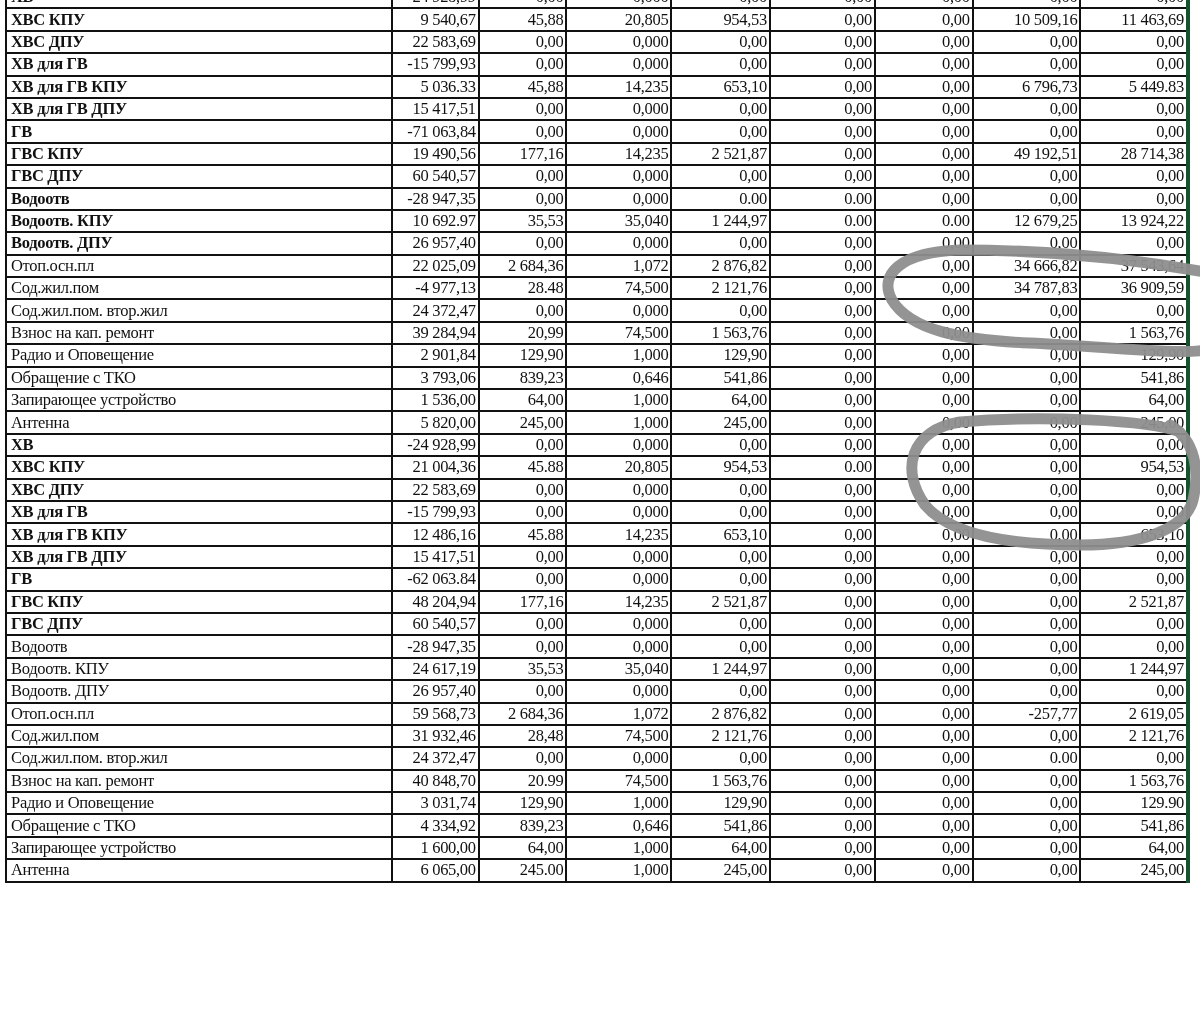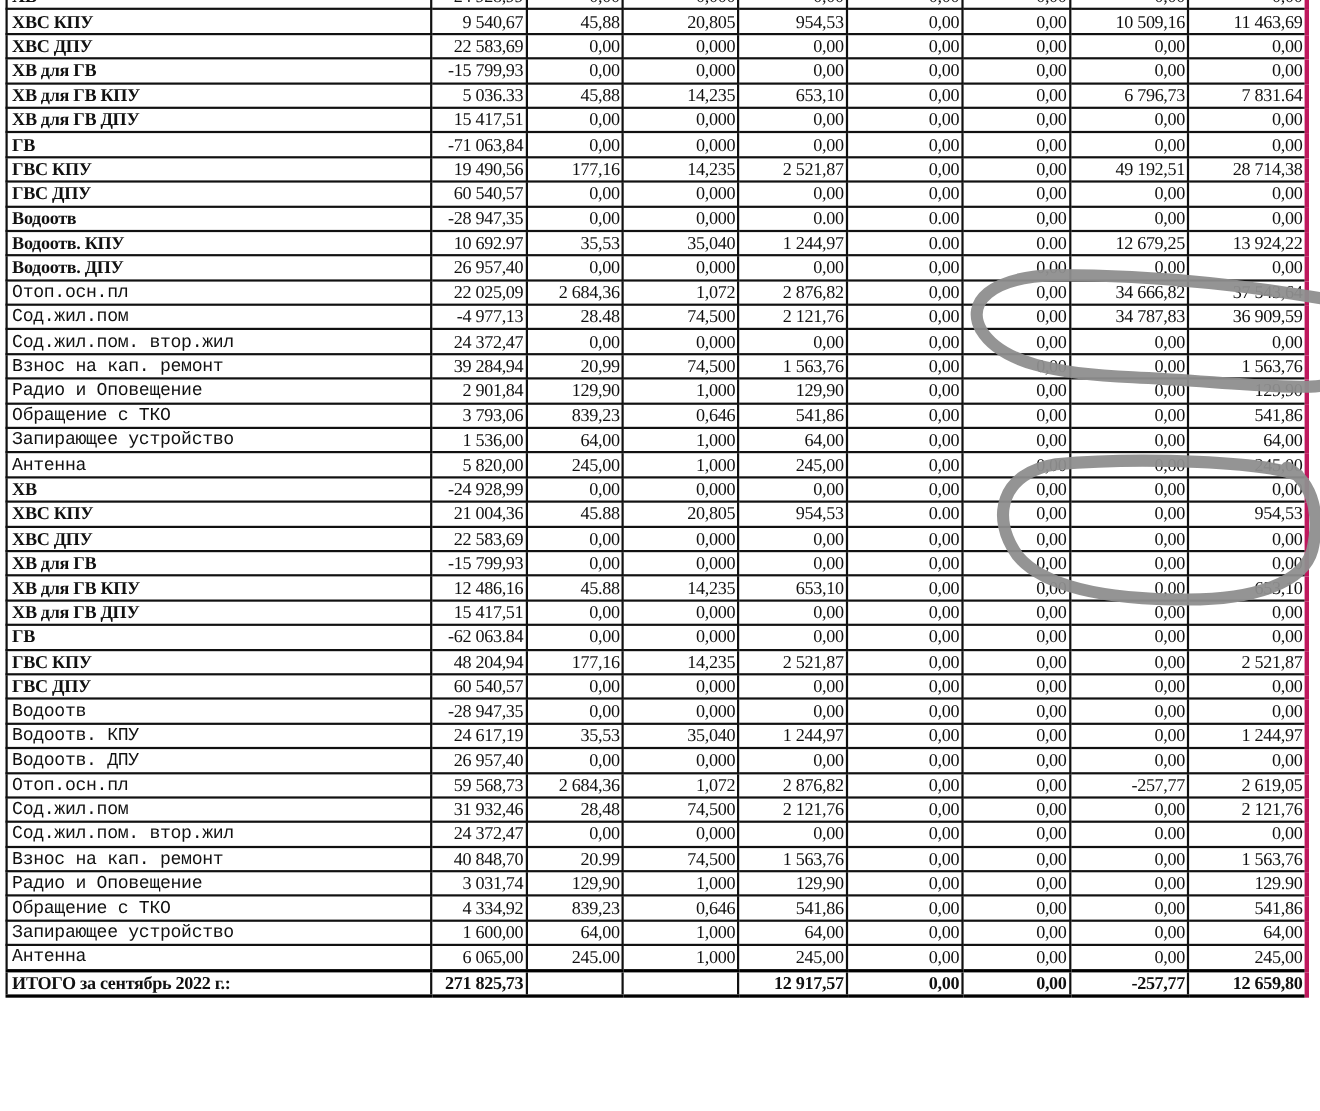--- a/index.html
+++ b/index.html
@@ -39,32 +39,31 @@
     table.ledger td.num {
       text-align: right;
       padding-right: 2px;
     }
     table.ledger td.name {
       text-align: left;
       font-weight: bold;
     }
     table.ledger tr.row-plain td.name {
       font-weight: normal;
-      font-family: Liberation Mono, monospace;
     }
     table.ledger tr.row-bold td.name {
       font-weight: bold;
     }
     table.ledger tr.total td {
       font-weight: bold;
       border-top: 3px solid #000;
       border-bottom: 3px solid #000;
     }
     table.ledger td.last {
-      border-right: 4px solid #be185d;
+      border-right: 4px solid #14532d;
     }
     .annotation {
       position: absolute;
       left: 0;
       top: 0;
       width: 1200px;
       height: 1010px;
       pointer-events: none;
     }
   </style>
@@ -135,21 +134,21 @@
 
   <tr class="row-bold">
     <td class="name">ХВ для ГВ КПУ</td>
     <td class="num">5 036.33</td>
     <td class="num">45,88</td>
     <td class="num">14,235</td>
     <td class="num">653,10</td>
     <td class="num">0,00</td>
     <td class="num">0,00</td>
     <td class="num">6 796,73</td>
-    <td class="num last">7 831.64</td>
+    <td class="num last">5 449.83</td>
   </tr>
 
   <tr class="row-bold">
     <td class="name">ХВ для ГВ ДПУ</td>
     <td class="num">15 417,51</td>
     <td class="num">0,00</td>
     <td class="num">0,000</td>
     <td class="num">0,00</td>
     <td class="num">0,00</td>
     <td class="num">0,00</td>
@@ -559,31 +558,20 @@
     <td class="num">6 065,00</td>
     <td class="num">245.00</td>
     <td class="num">1,000</td>
     <td class="num">245,00</td>
     <td class="num">0,00</td>
     <td class="num">0,00</td>
     <td class="num">0,00</td>
     <td class="num last">245,00</td>
   </tr>
 
-  <tr class="total">
-    <td class="name">ИТОГО за сентябрь 2022 г.:</td>
-    <td class="num">271 825,73</td>
-    <td class="num"></td>
-    <td class="num"></td>
-    <td class="num">12 917,57</td>
-    <td class="num">0,00</td>
-    <td class="num">0,00</td>
-    <td class="num">-257,77</td>
-    <td class="num last">12 659,80</td>
-  </tr>
 </tbody>
   </table>
 </div>
 
 <svg class="annotation" viewBox="0 0 1200 1010">
   <path d="M 1205 272 C 1150 262, 1060 250, 960 250 C 900 252, 878 275, 892 300 C 910 330, 960 340, 1030 343 C 1110 347, 1180 355, 1205 350" fill="none" stroke="#8e8e8e" stroke-width="11" stroke-linecap="round" stroke-linejoin="round" opacity="0.95"></path>
   <path d="M 1180 432 C 1150 420, 1040 415, 960 422 C 910 430, 900 470, 925 505 C 950 535, 1010 545, 1080 545 C 1140 545, 1185 530, 1193 500 C 1200 470, 1195 440, 1170 425" fill="none" stroke="#8e8e8e" stroke-width="11" stroke-linecap="round" stroke-linejoin="round" opacity="0.95"></path>
 </svg>
 
 </body></html>

